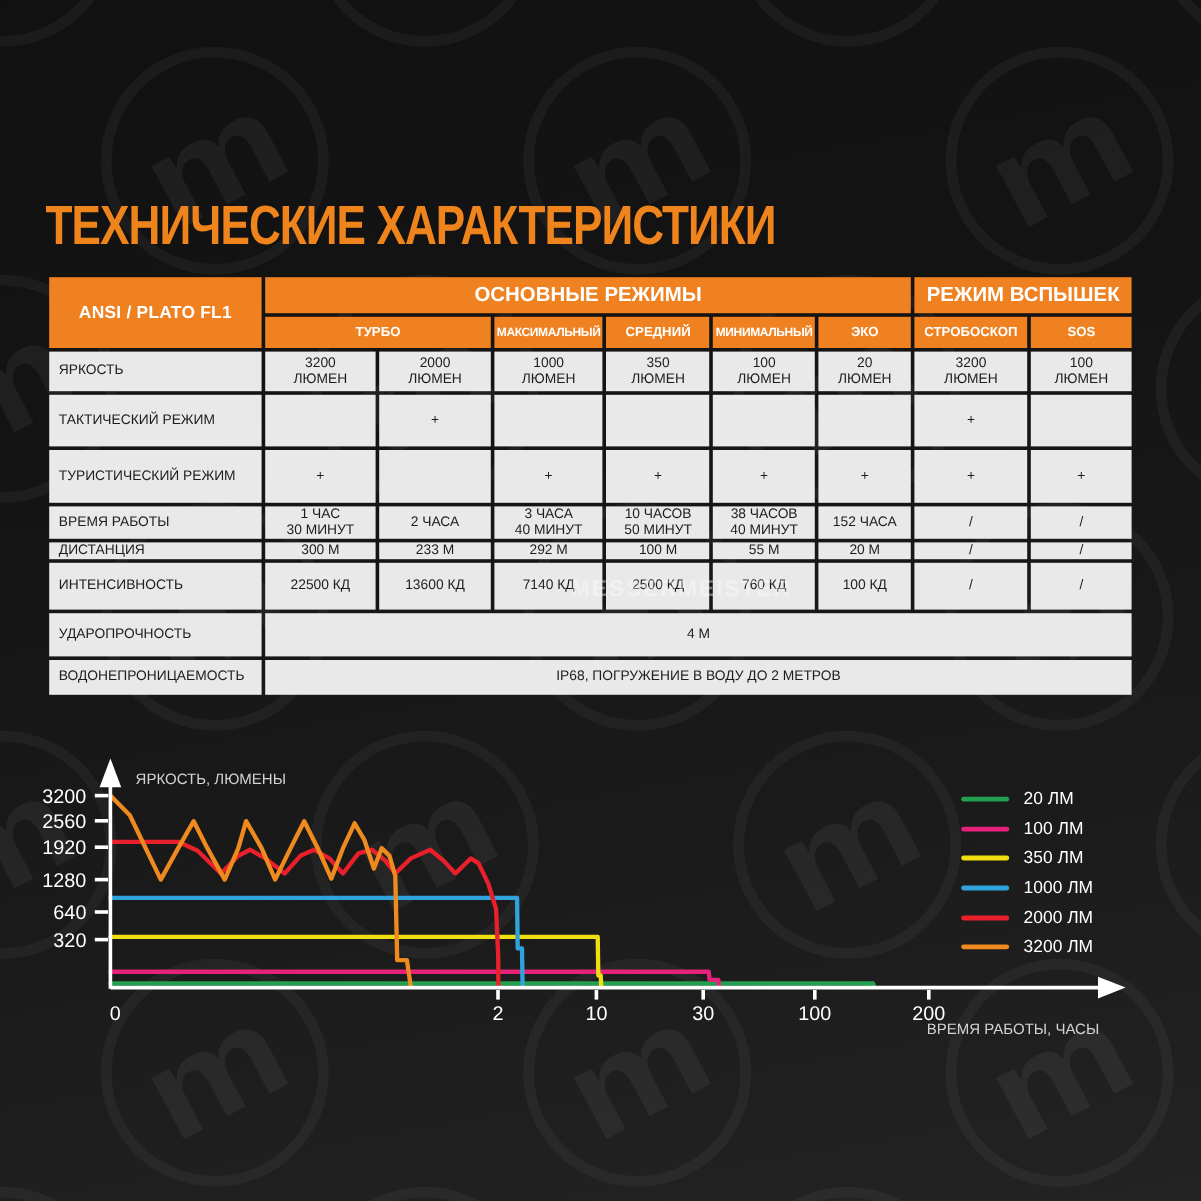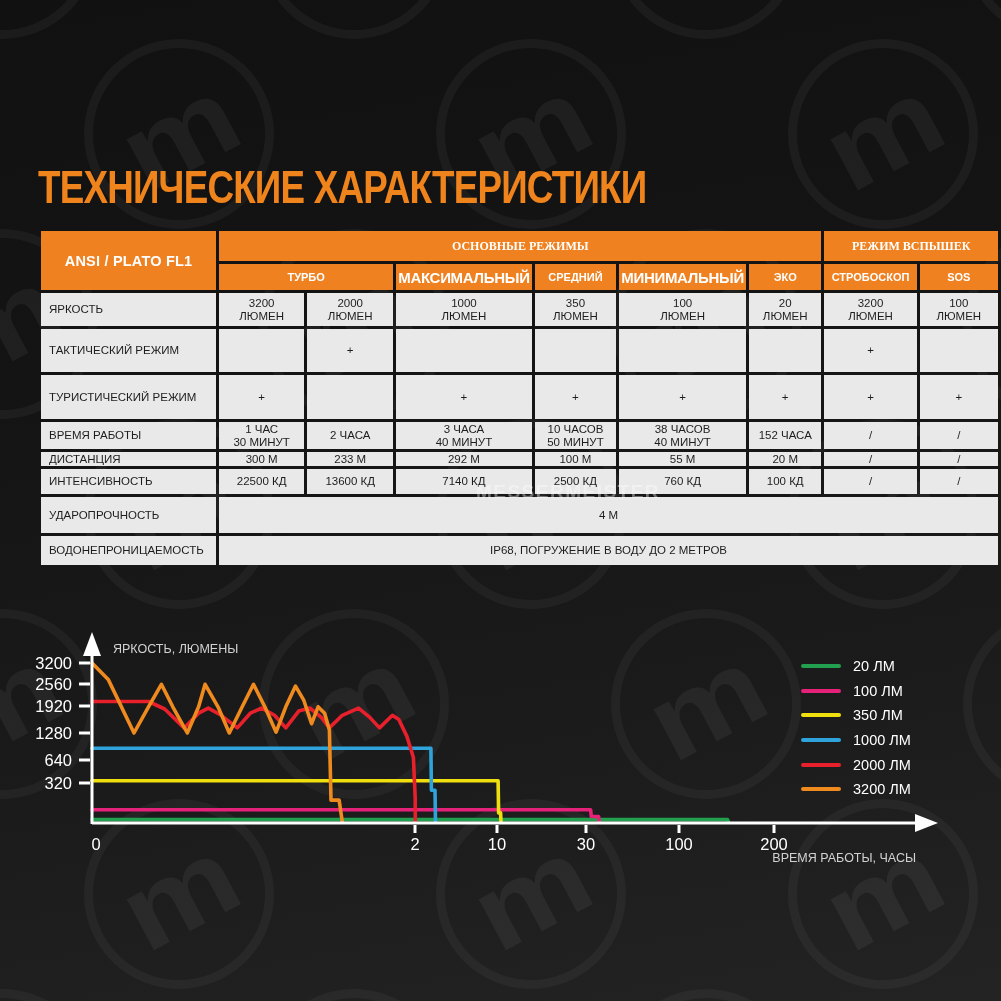--- a/index.html
+++ b/index.html
@@ -19,33 +19,33 @@
   
   h1.title{position:absolute;left:38px;top:160px;margin:0;z-index:2;
            font-size:46px;font-weight:bold;color:#ef831c;letter-spacing:-1px;
            transform:scaleX(0.80);transform-origin:left top;white-space:nowrap;}
   
   table.spec{position:absolute;left:38px;top:228px;z-index:2;
              border-collapse:separate;border-spacing:3px;table-layout:fixed;}
   table.spec th{background:#ef8120;color:#ffffff;font-weight:bold;text-align:center;
                 font-size:11px;padding:0 2px;}
   table.spec th.corner{font-size:14.5px;letter-spacing:0.2px;}
-  table.spec th.grp{font-size:12px;font-family:Liberation Serif, serif;}
-  table.spec th.sm{font-size:15px;letter-spacing:-0.3px;}
+  table.spec th.grp{font-size:17px;}
+  table.spec th.sm{font-size:10px;letter-spacing:-0.3px;}
   table.spec thead tr:nth-child(1) th{height:30px;}
   table.spec thead tr:nth-child(2) th{height:26px;}
   table.spec td{background:#e9e9e9;color:#1d1d1d;font-size:11.5px;line-height:13px;
                 text-align:center;vertical-align:middle;white-space:pre-line;padding:0 2px;}
   table.spec td.label{text-align:left;padding-left:8px;white-space:nowrap;}
   tbody tr:nth-child(1) td{height:33px;}
   tbody tr:nth-child(2) td{height:43px;}
   tbody tr:nth-child(3) td{height:44px;}
   tbody tr:nth-child(4) td{height:27px;}
   tbody tr:nth-child(5) td{height:14px;}
-  tbody tr:nth-child(6) td{height:25px;margin-left:38px;}
+  tbody tr:nth-child(6) td{height:39px;margin-left:38px;}
   tbody tr:nth-child(7) td{height:36px;}
   tbody tr:nth-child(8) td{height:29px;}
   
   p.note{position:absolute;left:38px;top:544px;width:906px;z-index:2;margin:0;
          color:#f0f0f0;font-size:16.5px;line-height:22.4px;text-align:justify;}
   
   svg#chart{position:absolute;left:0;top:0;width:1001px;height:1001px;z-index:2;}
   
   #legend{position:absolute;left:801px;top:631px;z-index:2;margin-top:23px;}
   .leg-item{display:flex;align-items:center;height:24.6px;}

